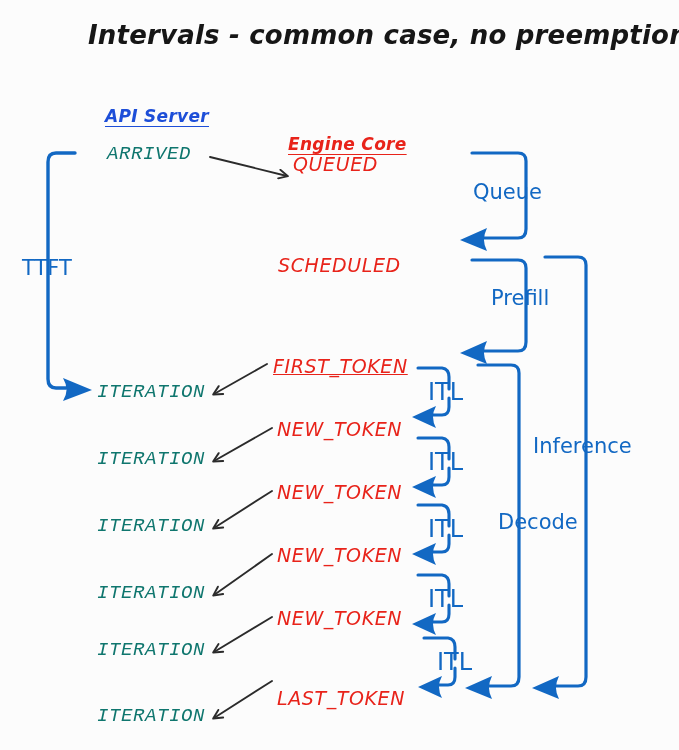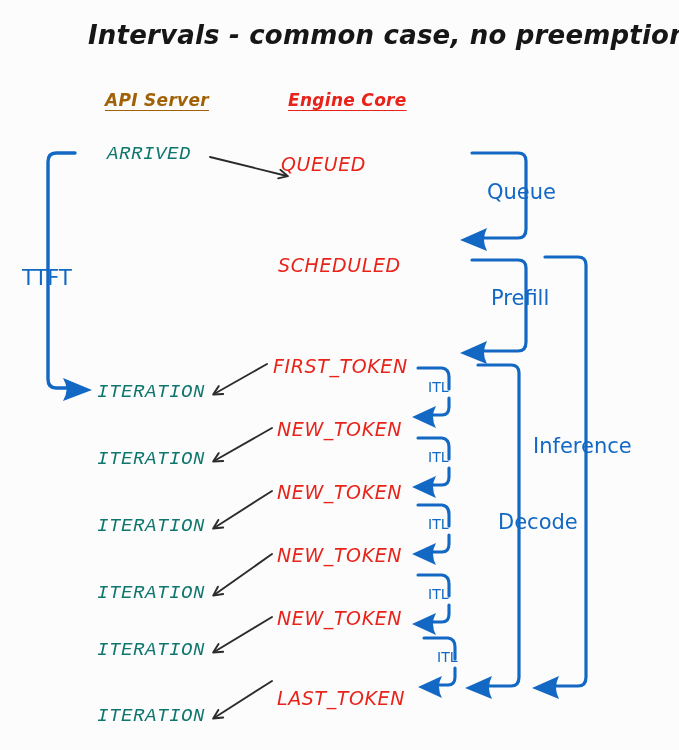--- a/index.html
+++ b/index.html
@@ -45,22 +45,22 @@
   
   .colhead {
     font-family: "DejaVu Sans", sans-serif;
     font-style: italic;
     font-weight: bold;
     font-size: 17px;
     text-decoration: underline;
     text-underline-offset: 4px;
     letter-spacing: 0.3px;
   }
-  .colhead.api    { color: #a16207; }
-  .colhead.engine { color: #E8231A; }
+  .colhead.api    { color: #1d4ed8; margin-top: 16px; }
+  .colhead.engine { color: #E8231A; margin-top: 44px; }
 
   
   .state-api {
     font-family: Liberation Mono, monospace;
     font-style: italic;
     font-size: 19px;
     color: #0f766e;
     letter-spacing: 0.6px;
   }
 
@@ -73,21 +73,21 @@
     letter-spacing: 0.6px;
   }
 
   
   .interval-label {
     font-family: "DejaVu Sans", sans-serif;
     font-size: 21px;
     color: #1268C3;
   }
   .interval-label.small {
-    font-size: 14px;
+    font-size: 24px;
   }
 </style>
 </head>
 <body>
 
 <div id="canvas" style="background: rgb(252, 252, 252);">
 
   <svg class="layer" viewBox="0 0 679 750">
     <defs>
       <marker id="blkArrowR" markerWidth="11" markerHeight="11" refX="9" refY="5.5" orient="auto" markerUnits="userSpaceOnUse">
@@ -174,33 +174,33 @@
       <div class="txt state-api" style="left: 107px; top: 145px;">ARRIVED</div>
       <div class="txt state-api" style="left: 97px; top: 383px;">ITERATION</div>
       <div class="txt state-api" style="left: 97px; top: 450px;">ITERATION</div>
       <div class="txt state-api" style="left: 97px; top: 517px;">ITERATION</div>
       <div class="txt state-api" style="left: 97px; top: 584px;">ITERATION</div>
       <div class="txt state-api" style="left: 97px; top: 641px;">ITERATION</div>
       <div class="txt state-api" style="left: 97px; top: 707px;">ITERATION</div>
     </div>
 
   <div id="engine-states">
-      <div class="txt state-engine" style="left: 281px; top: 155px; font-style: italic;">QUEUED</div>
+      <div class="txt state-engine" style="left: 293px; top: 155px; font-style: italic;">QUEUED</div>
       <div class="txt state-engine" style="left: 278px; top: 256px; text-align: right;">SCHEDULED</div>
-      <div class="txt state-engine" style="left: 273px; top: 357px;">FIRST_TOKEN</div>
+      <div class="txt state-engine" style="left: 273px; top: 357px; text-decoration: underline;">FIRST_TOKEN</div>
       <div class="txt state-engine" style="left: 277px; top: 420px;">NEW_TOKEN</div>
       <div class="txt state-engine" style="left: 277px; top: 483px;">NEW_TOKEN</div>
       <div class="txt state-engine" style="left: 277px; top: 546px;">NEW_TOKEN</div>
       <div class="txt state-engine" style="left: 277px; top: 609px;">NEW_TOKEN</div>
       <div class="txt state-engine" style="left: 277px; top: 673px; margin-top: 16px;">LAST_TOKEN</div>
     </div>
 
   <div id="interval-labels">
-      <div class="txt interval-label" style="left: 22px; top: 268px;">TTFT</div>
-      <div class="txt interval-label" style="left: 487px; top: 182px;">Queue</div>
+      <div class="txt interval-label" style="left: 22px; top: 258px;">TTFT</div>
+      <div class="txt interval-label" style="left: 473px; top: 182px;">Queue</div>
       <div class="txt interval-label" style="left: 491px; top: 288px; text-align: right;">Prefill</div>
       <div class="txt interval-label" style="left: 533px; top: 436px;">Inference</div>
       <div class="txt interval-label" style="left: 498px; top: 512px;">Decode</div>
       <div class="txt interval-label small" style="left: 428px; top: 380px;">ITL</div>
       <div class="txt interval-label small" style="left: 428px; top: 450px;">ITL</div>
       <div class="txt interval-label small" style="left: 428px; top: 517px;">ITL</div>
       <div class="txt interval-label small" style="left: 428px; top: 587px;">ITL</div>
       <div class="txt interval-label small" style="left: 437px; top: 650px;">ITL</div>
     </div>
 

